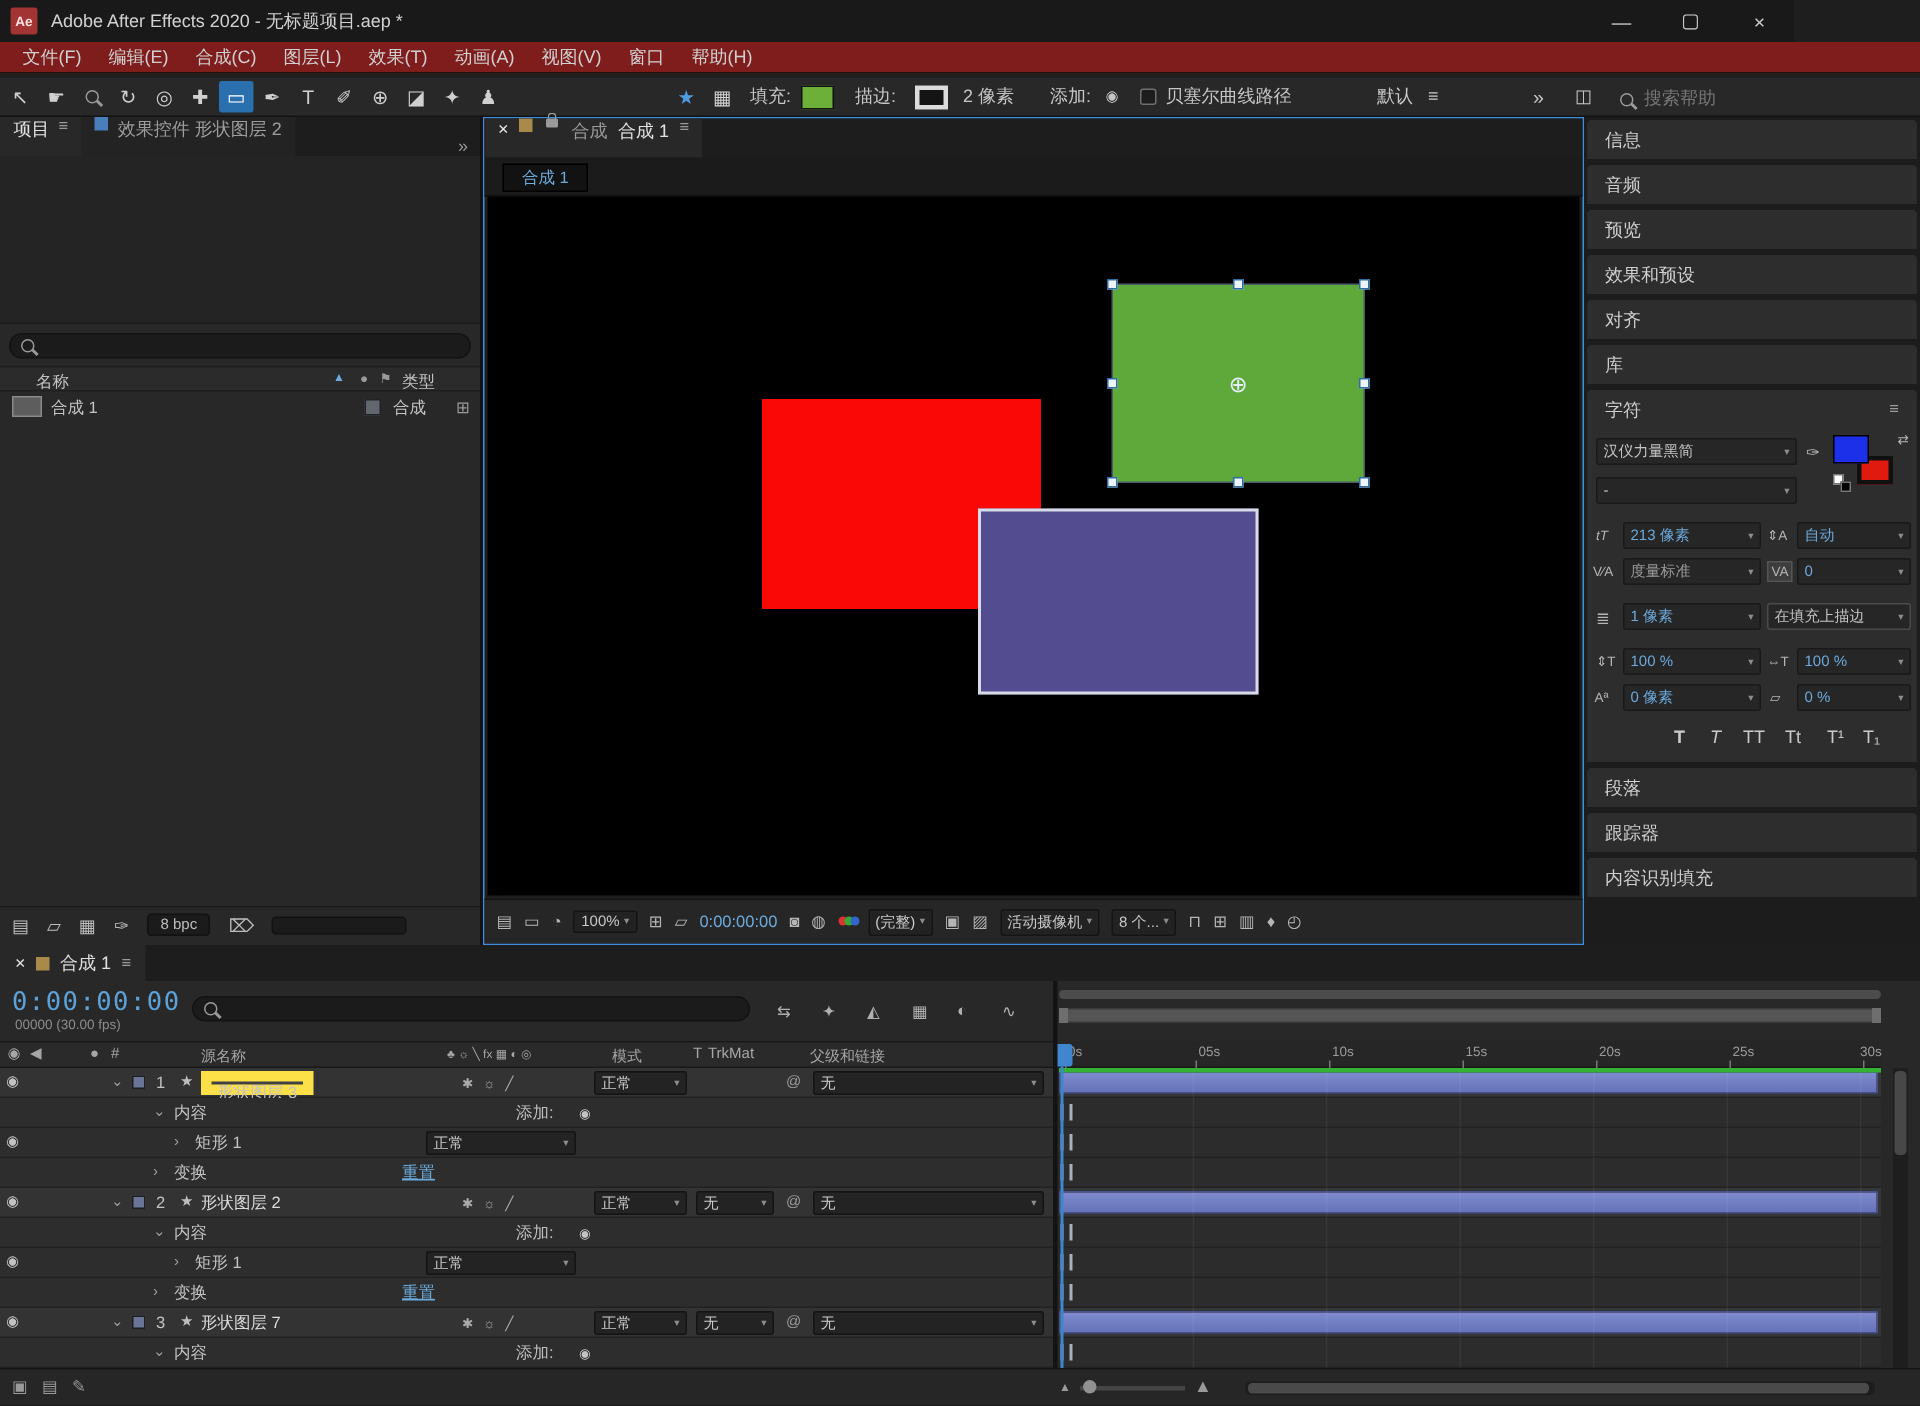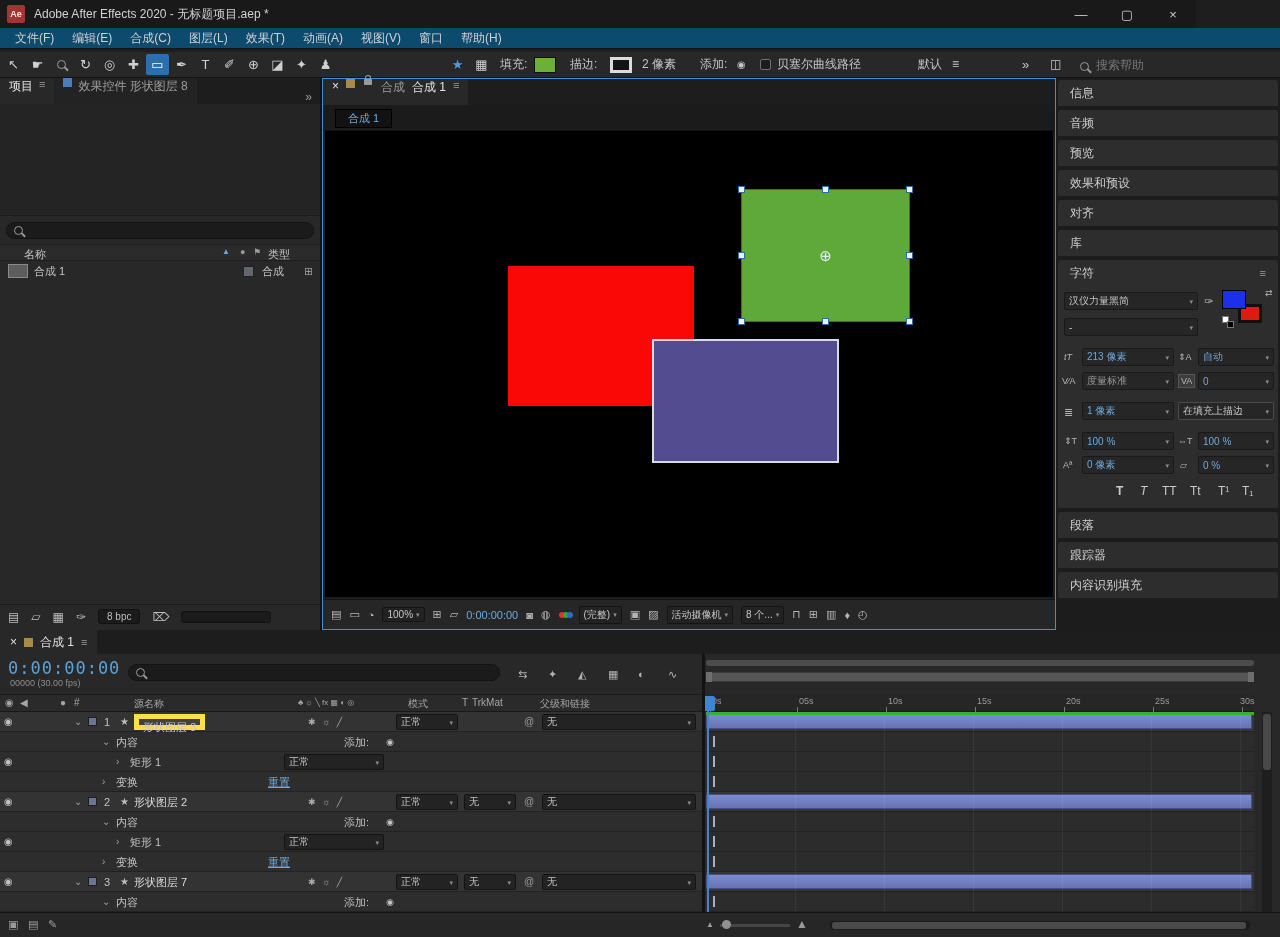--- a/index.html
+++ b/index.html
@@ -14,21 +14,21 @@
 
   
   #titlebar{left:0;top:0;width:1196px;height:28px;background:#191919;display:flex;align-items:center}
   #applogo{width:18px;height:18px;margin:0 9px 0 7px;background:#a23434;border-radius:2px;
            display:flex;align-items:center;justify-content:center;color:#ffe3e3;font-size:9px;font-weight:bold}
   #wintitle{font-size:12px;color:#d2d2d2}
   #winctrls{margin-left:auto;display:flex;height:28px}
   .winbtn{width:46px;height:28px;display:flex;align-items:center;justify-content:center;color:#cccccc;font-size:13px}
 
   
-  #menubar{left:0;top:28px;width:1280px;height:21px;background:#0c4a6e;border-bottom:1px solid #161616;
+  #menubar{left:0;top:28px;width:1280px;height:21px;background:#7f1d1d;border-bottom:1px solid #161616;
            display:flex;align-items:center;padding-left:6px}
   .menuitem{padding:0 9px;color:#d0d0d0;font-size:12px}
 
   
   #toolbar{left:0;top:52px;width:1280px;height:26px;background:#282828;border-bottom:1px solid #131313}
   .tool{position:absolute;top:2px;width:23px;height:21px;display:flex;align-items:center;justify-content:center;
         font-size:13px;color:#d0d0d0;border-radius:2px}
   .tool.active{background:#2a6fae;color:#fff}
   .tlabel{position:absolute;top:0;height:25px;line-height:25px;font-size:12px;color:#c6c6c6}
   .swatch{position:absolute;top:5px;width:22px;height:16px;border:1px solid #111}
@@ -95,21 +95,21 @@
   #tl-colhdr{position:absolute;left:0;top:64px;width:704px;height:18px;background:#2a2a2a;border-top:1px solid #191919;border-bottom:1px solid #191919;font-size:10px;color:#a6a6a6}
   .trow{position:absolute;left:0;width:704px;height:20px;border-bottom:1px solid #222;font-size:11px}
   .trow.layer{background:#333}
   .trow.prop{background:#2d2d2d}
   .r-el{position:absolute;top:0;height:20px;line-height:20px}
   .eye{left:4px;font-size:10px;color:#c2c2c2}
   .twirl{font-size:10px;color:#9f9f9f}
   .lblsq{position:absolute;top:5px;left:88px;width:9px;height:9px;background:#6a7496;border:1px solid #1d1d1d}
   .starlayer{left:120px;font-size:10px;color:#bdbdbd}
   .lname{left:134px;color:#dcdcdc}
-  .boxed{background:#3f4143;border:5px solid #fde047;padding:0 4px;line-height:16px;height:16px;top:2px;position:absolute}
+  .boxed{background:#3f4143;border:7px solid #fde047;padding:0 4px;line-height:16px;height:16px;top:2px;position:absolute}
   .sws{left:308px;font-size:9px;letter-spacing:2px;color:#ababab}
   .dd{position:absolute;top:2px;height:16px;background:#232323;border:1px solid #141414;border-radius:2px;
       display:flex;align-items:center;gap:3px;padding:0 4px;font-size:10px;color:#c8c8c8}
   .pick{left:524px;font-size:10px;color:#9a9a9a}
 
   
   #splitter{left:702px;top:654px;width:3px;height:258px;background:#131313}
   .trkrow{position:absolute;left:706px;width:548px;height:20px;border-bottom:1px solid #222}
   .trkrow.layer{background:#35363a}
   .trkrow.prop{background:#2c2c2c}
@@ -193,21 +193,21 @@
   </div>
 
   <div id="leftpanel" class="ab">
     <div class="tabbar">
       <div class="ptab active">
         <span>项目</span>
         <span class="dim" style="font-size:11px">≡</span>
       </div>
       <div class="ptab">
         <span class="sqicon"></span>
-        <span>效果控件 形状图层 8</span>
+        <span>效果控件 形状图层 2</span>
       </div>
       <span style="margin-left:auto;padding:0 8px;color:#9a9a9a">»</span>
     </div>
     <div id="pp-preview"></div>
     <div id="pp-search">
       <span class="mag"></span>
     </div>
     <div id="pp-header">
       <span class="ab" style="left:24px;top:2px">名称</span>
       <span class="ab blue" style="left:222px;top:2px;font-size:8px">▲</span>

